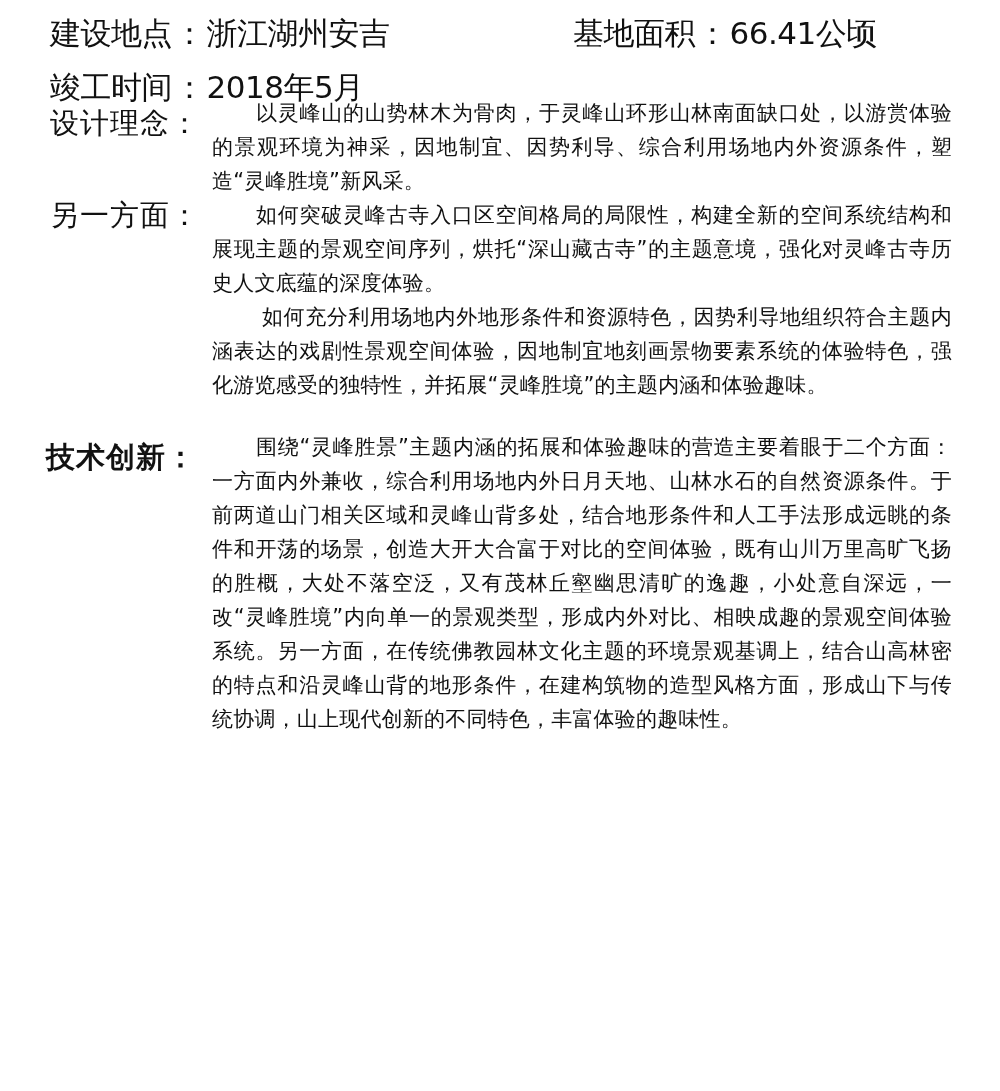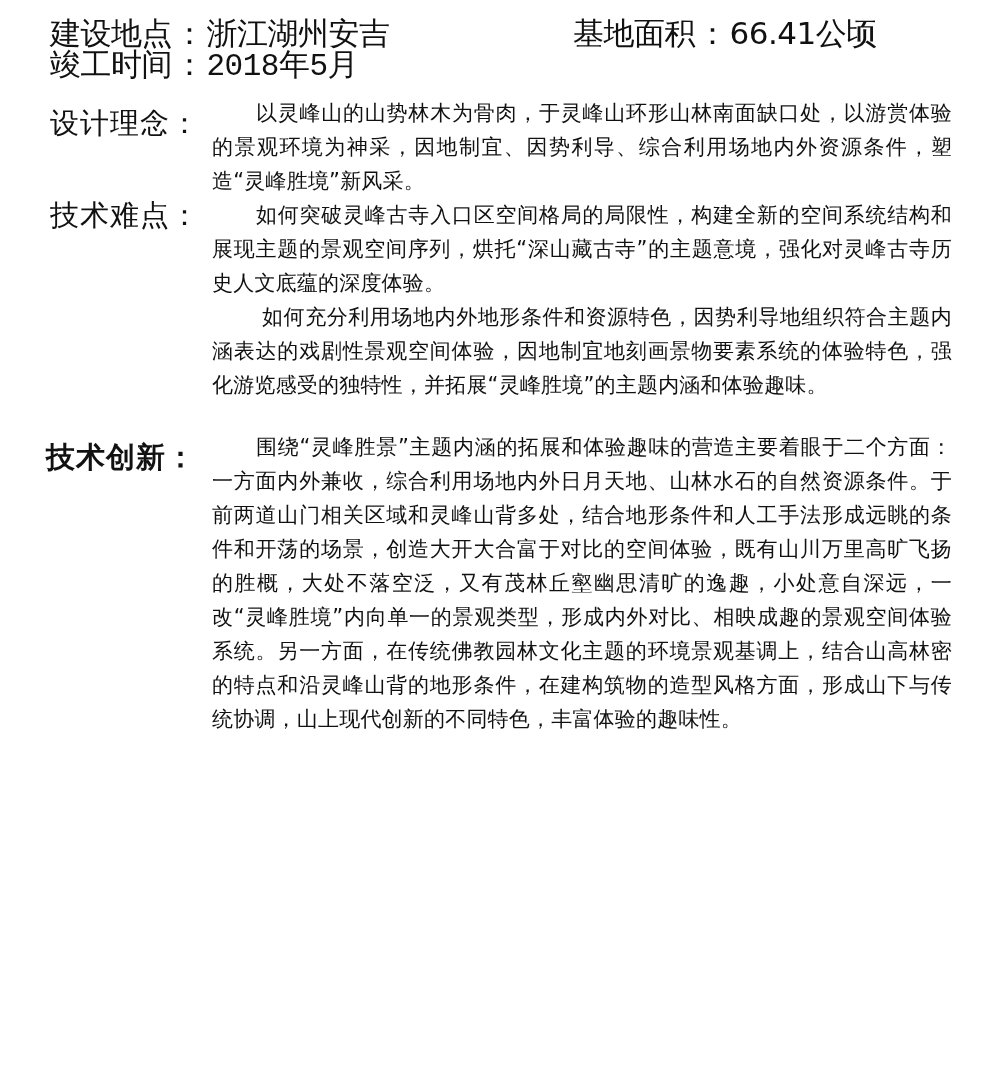--- a/index.html
+++ b/index.html
@@ -25,21 +25,21 @@
     .meta-row {
       position: absolute;
       font-size: 31px;
       line-height: 38px;
       white-space: nowrap;
       letter-spacing: -0.5px;
     }
     .meta-left { left: 50px; }
     .meta-right { left: 557px; margin-left: 16px; }
     .row1 { top: 14px; }
-    .row2 { top: 48px; font-family: Liberation Mono, monospace; }
+    .row2 { top: 68px; }
     .meta-sep { margin: 0 2px; }
     .meta-gap { display: inline-block; width: 38px; }
 
     .section {
       position: absolute;
       left: 0;
       width: 1000px;
     }
     .section-label {
       position: absolute;
@@ -90,21 +90,21 @@
   </div>
 
   <div class="section sec-design">
     <div class="section-label">设计理念：</div>
     <div class="section-body">
       <p class="para">以灵峰山的山势林木为骨肉，于灵峰山环形山林南面缺口处，以游赏体验的景观环境为神采，因地制宜、因势利导、综合利用场地内外资源条件，塑造“灵峰胜境”新风采。</p>
     </div>
   </div>
 
   <div class="section sec-difficulty">
-    <div class="section-label">技术难点：</div>
+    <div class="section-label">另一方面：</div>
     <div class="section-body">
       <p class="para">如何突破灵峰古寺入口区空间格局的局限性，构建全新的空间系统结构和展现主题的景观空间序列，烘托“深山藏古寺”的主题意境，强化对灵峰古寺历史人文底蕴的深度体验。</p>
       <p class="para" style="text-indent:50px;">如何充分利用场地内外地形条件和资源特色，因势利导地组织符合主题内涵表达的戏剧性景观空间体验，因地制宜地刻画景物要素系统的体验特色，强化游览感受的独特性，并拓展“灵峰胜境”的主题内涵和体验趣味。</p>
     </div>
   </div>
 
   <div class="section sec-innovation">
     <div class="section-label">技术创新：</div>
     <div class="section-body">
       <p class="para">围绕“灵峰胜景”主题内涵的拓展和体验趣味的营造主要着眼于二个方面：一方面内外兼收，综合利用场地内外日月天地、山林水石的自然资源条件。于前两道山门相关区域和灵峰山背多处，结合地形条件和人工手法形成远眺的条件和开荡的场景，创造大开大合富于对比的空间体验，既有山川万里高旷飞扬的胜概，大处不落空泛，又有茂林丘壑幽思清旷的逸趣，小处意自深远，一改“灵峰胜境”内向单一的景观类型，形成内外对比、相映成趣的景观空间体验系统。另一方面，在传统佛教园林文化主题的环境景观基调上，结合山高林密的特点和沿灵峰山背的地形条件，在建构筑物的造型风格方面，形成山下与传统协调，山上现代创新的不同特色，丰富体验的趣味性。</p>

